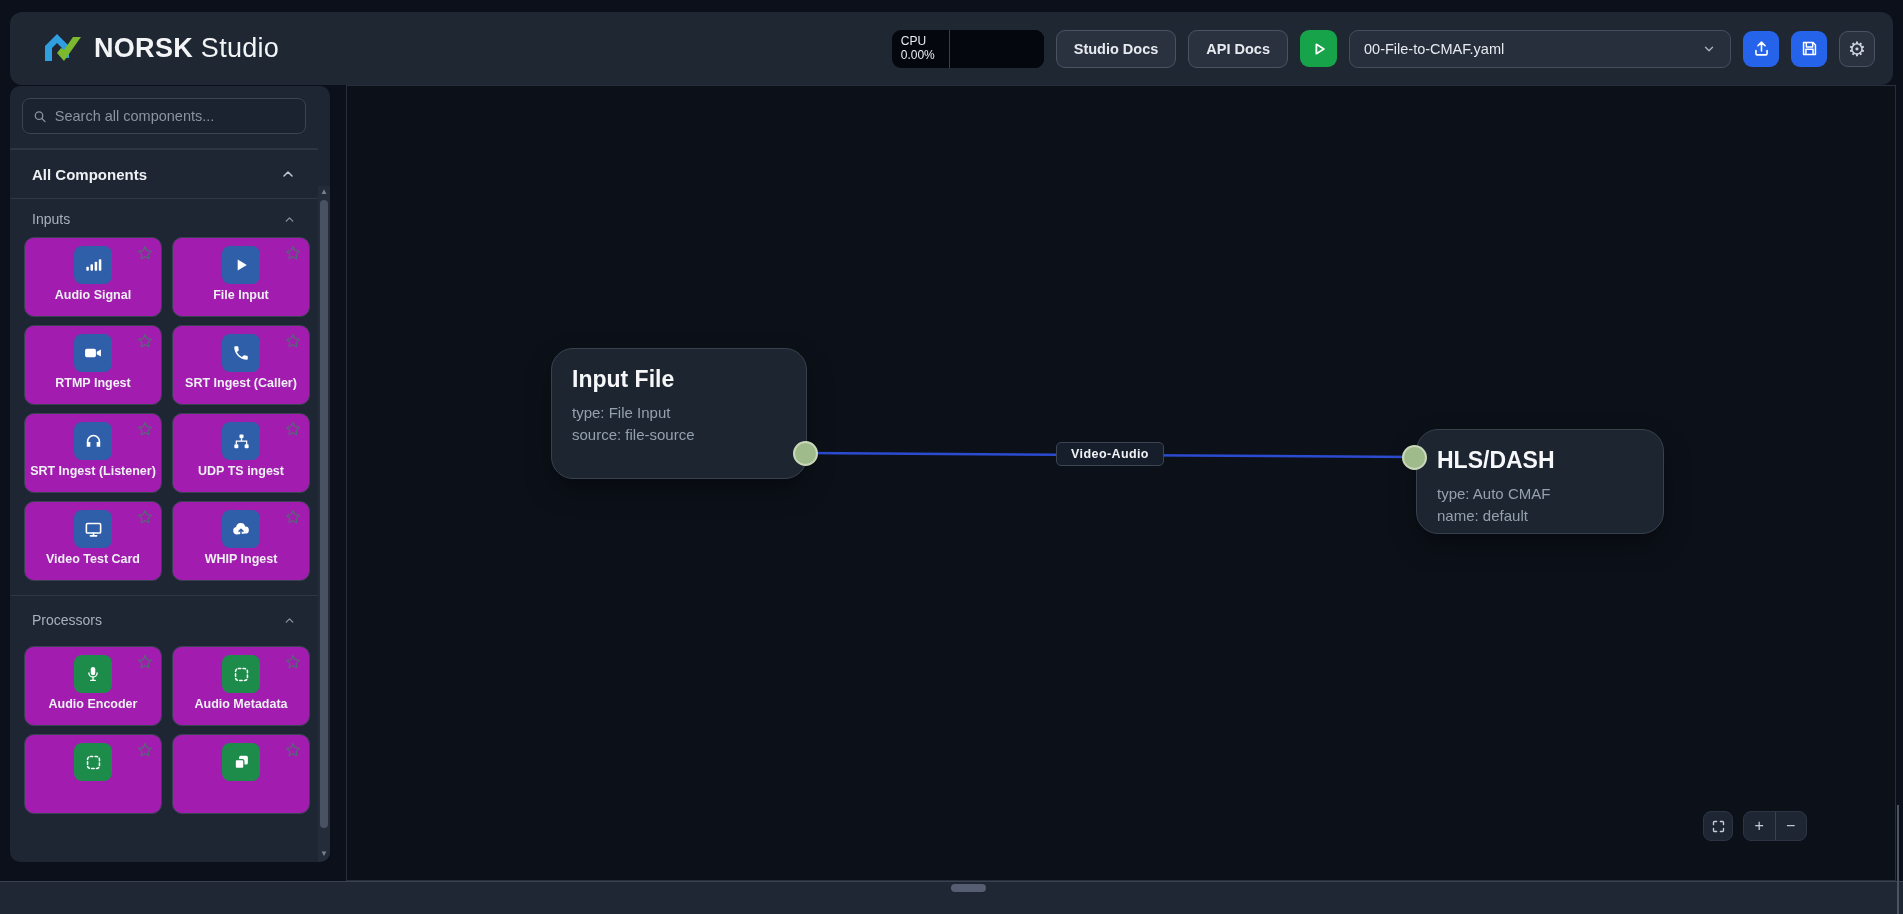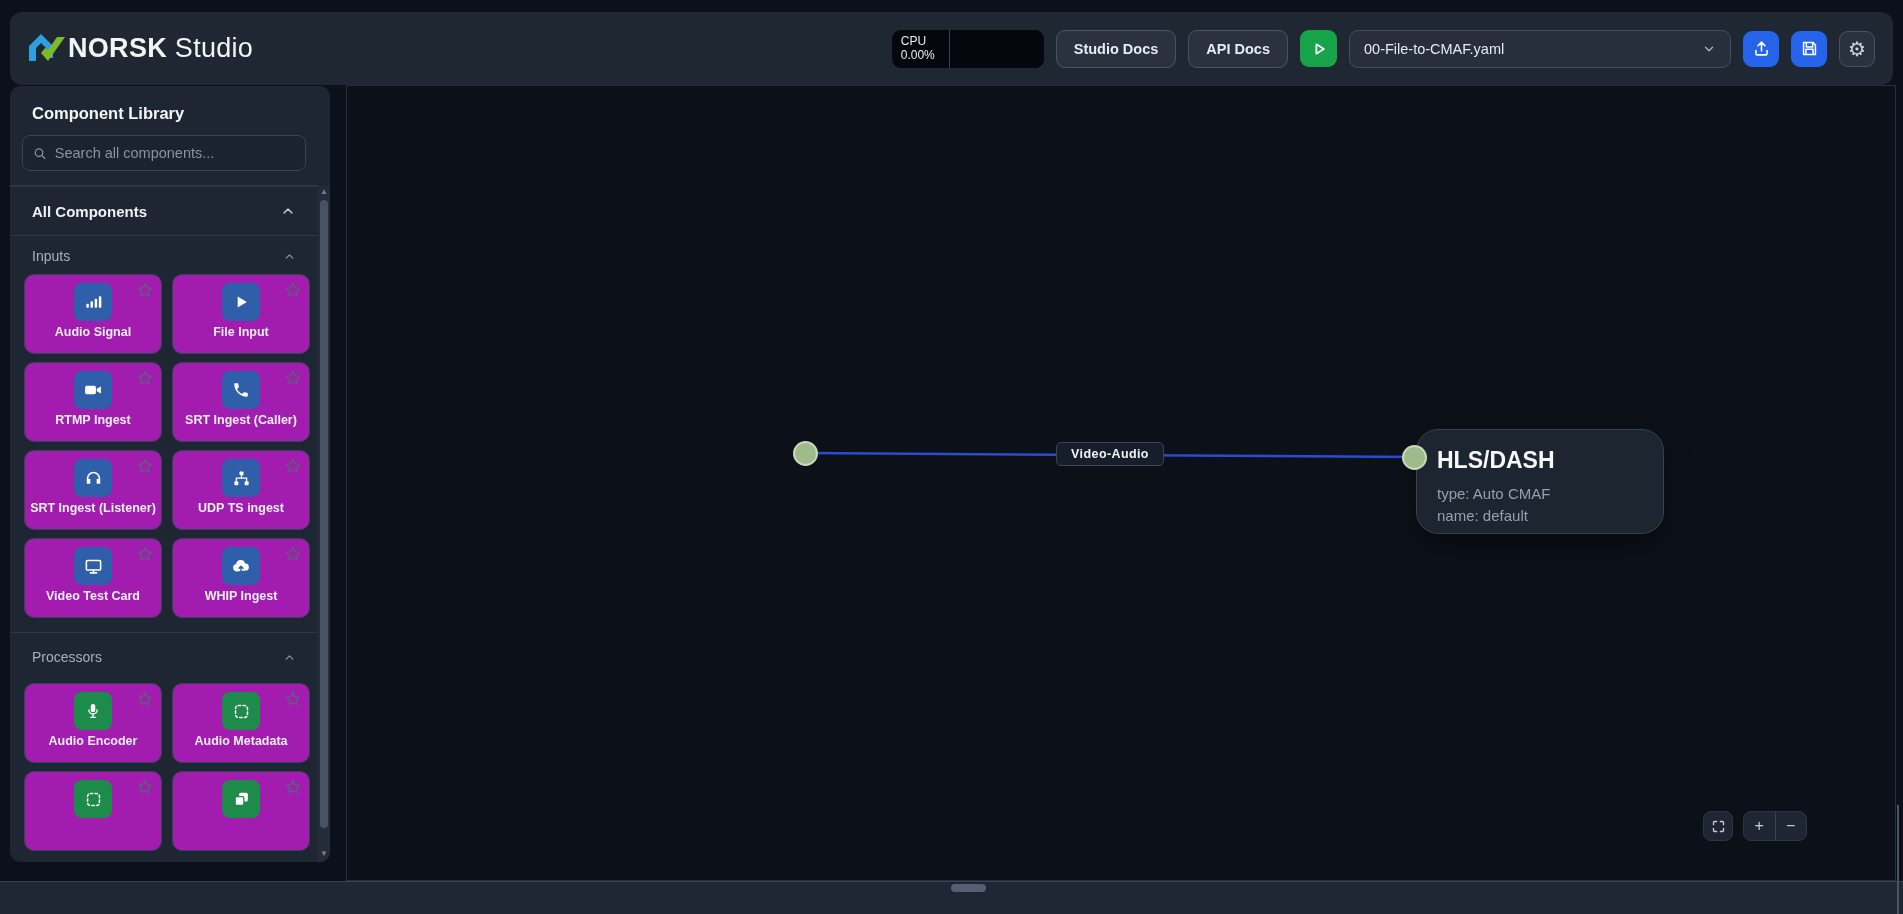--- a/index.html
+++ b/index.html
@@ -9,21 +9,21 @@
     font-family:"Liberation Sans","DejaVu Sans",sans-serif;
     color:#f3f4f6;
     position:relative;
   }
   
   .header {
     position:absolute; left:10px; top:12px; width:1883px; height:73px;
     background:#1f2733; border-radius:12px;
     display:flex; align-items:center;
   }
-  .brand { display:flex; align-items:center; gap:0; padding-left:16px; }
+  .brand { display:flex; align-items:center; gap:10px; padding-left:32px; }
   .brand-text { font-size:27px; letter-spacing:.3px; }
   .brand-text b { font-weight:800; }
   .brand-text span { font-weight:500; }
   .header-right { margin-left:auto; display:flex; align-items:center; gap:12px; padding-right:18px; }
   .cpu-meter {
     width:152px; height:38px; background:#04070d; border-radius:9px;
     display:flex; align-items:stretch; overflow:hidden;
   }
   .cpu-left { width:58px; padding:4px 0 0 9px; line-height:14px; font-size:12px; color:#e9ecf1; border-right:1px solid #39414f; }
   .cpu-bar { flex:1; background:#04070d; }
@@ -192,21 +192,20 @@
       </svg>
     </button>
     <button class="icon-btn gray">
       <span class="gear-glyph">⚙</span>
     </button>
   </div>
 </div>
 
 <div class="sidebar">
   <div class="sb-inner">
-    <div class="sb-title">Component Library</div>
     <div class="sb-search">
       <svg width="15" height="15" viewBox="0 0 24 24">
         <circle cx="10.5" cy="10.5" r="6.5" fill="none" stroke="#8b93a1" stroke-width="2.2"></circle>
         <path d="M15.5 15.5L21 21" stroke="#8b93a1" stroke-width="2.2" stroke-linecap="round"></path>
       </svg>
       <input type="text" placeholder="Search all components..." style="">
     </div>
     <div class="divider"></div>
     <div class="divider"></div>
     <div class="section-row allc">
@@ -401,20 +400,27 @@
     <div class="sb-thumb"></div>
     <div class="sb-arrow down">▼</div>
   </div>
 </div>
 
 <div class="canvas">
   <svg class="edge-svg" width="1550" height="796">
     <line x1="458" y1="367" x2="1067" y2="371" stroke="#2b4bd1" stroke-width="2.5"></line>
   </svg>
 
+  <div class="node" style="left:204px; top:262px; width:256px; height:131px;">
+    <div class="node-title">Input File</div>
+    <div class="node-meta">
+      <div>type: File Input</div>
+      <div>source: file-source</div>
+    </div>
+  </div>
   <div class="port" style="left:445.5px; top:354.5px;"></div>
 
   <div class="node" style="left:1069px; top:343px; width:248px; height:105px;">
     <div class="node-title">HLS/DASH</div>
     <div class="node-meta">
       <div>type: Auto CMAF</div>
       <div>name: default</div>
     </div>
   </div>
   <div class="port" style="left:1054.5px; top:358.5px;"></div>

